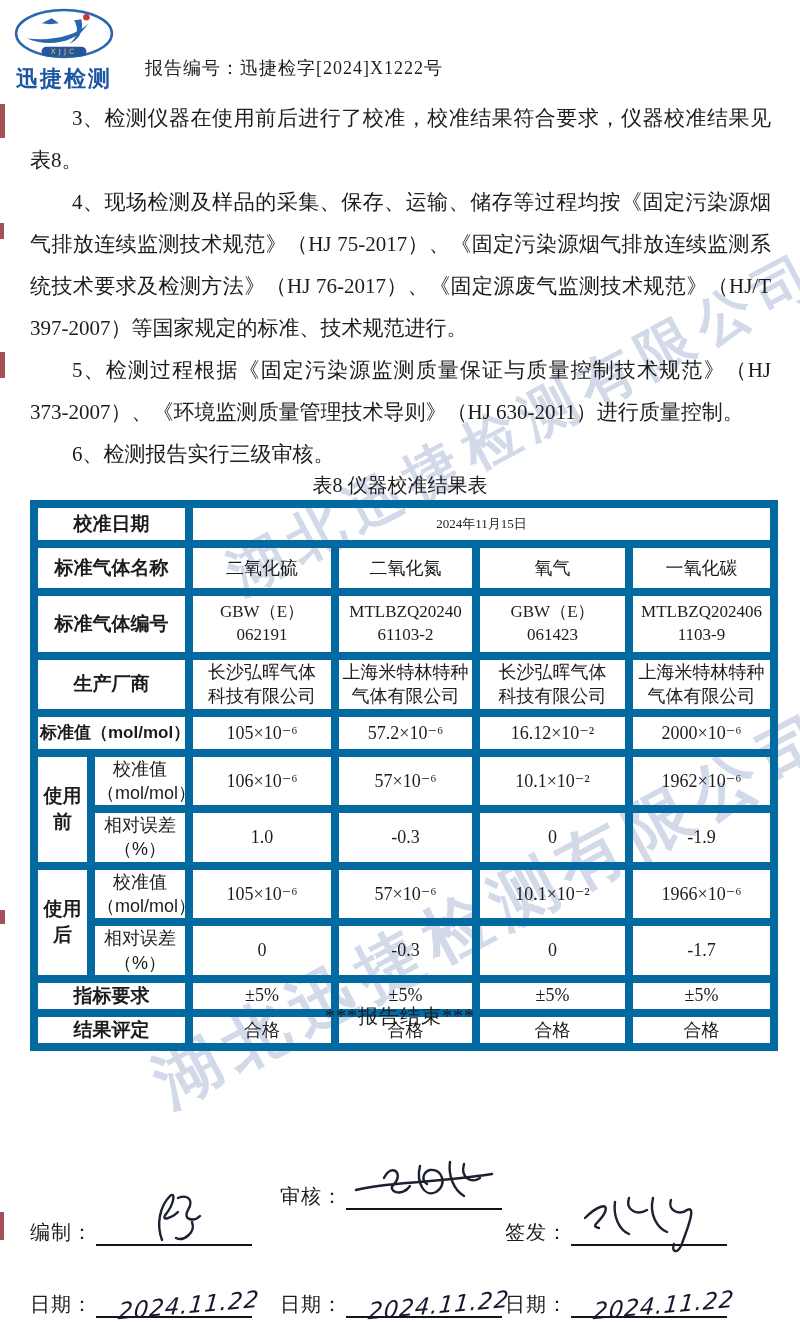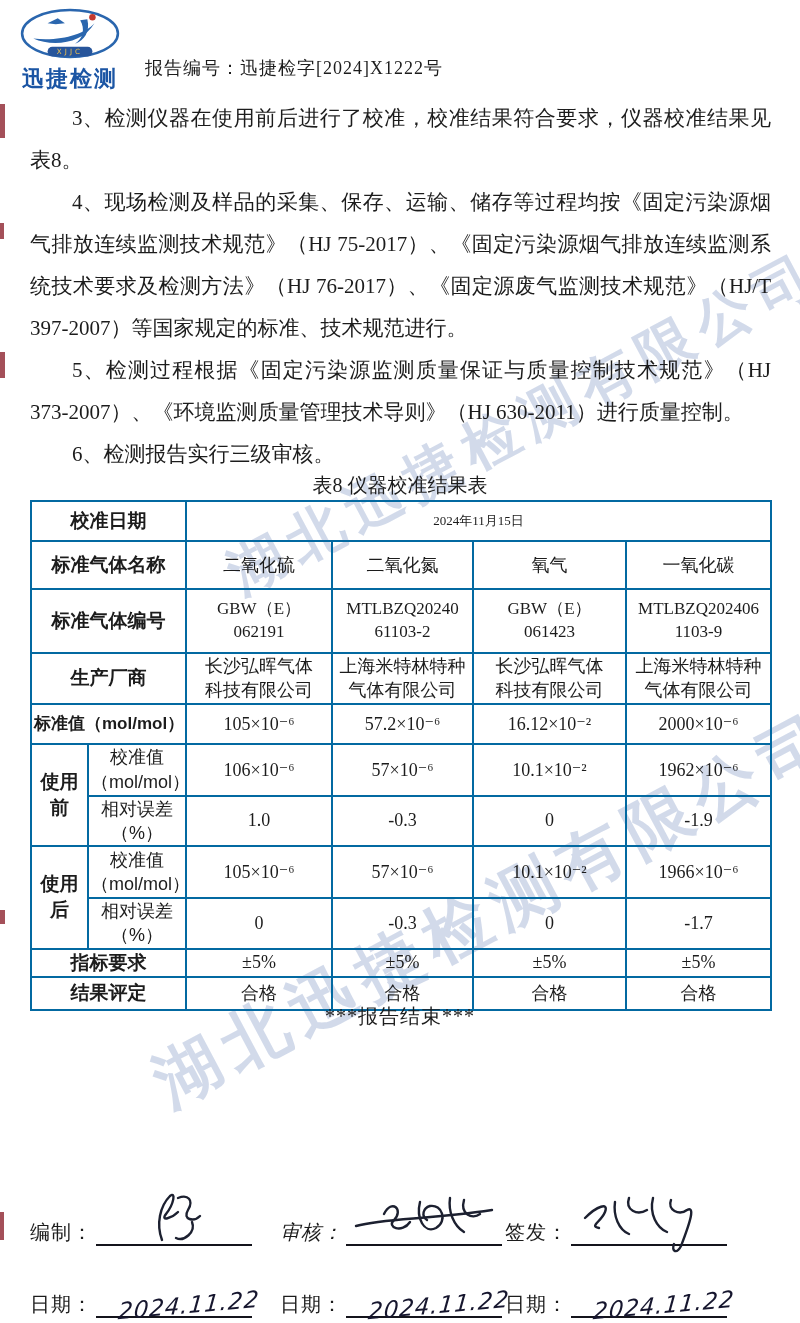--- a/index.html
+++ b/index.html
@@ -11,35 +11,35 @@
   .wm{
     position:absolute;white-space:nowrap;font-weight:700;
     color:#9dafd2;opacity:.45;letter-spacing:10px;
     transform-origin:0 0;transform:rotate(-28deg);
     font-family:"Liberation Sans","DejaVu Sans",sans-serif;
     pointer-events:none;
   }
   .wm1{left:215px;top:545px;font-size:56px;}
   .wm2{left:138px;top:1048px;font-size:66px;}
   
-  .logo{position:absolute;left:14px;top:8px;width:112px;text-align:center;}
+  .logo{position:absolute;left:8px;top:8px;width:112px;text-align:center;}
   .logo-name{font-size:22px;font-weight:800;color:#1b55a4;letter-spacing:2px;
     font-family:"Liberation Sans","DejaVu Sans",sans-serif;margin-top:-1px;}
   .report-no{position:absolute;left:145px;top:56px;font-size:18px;letter-spacing:1px;}
   
   .paras{position:absolute;left:30px;top:97px;width:741px;}
   .paras p{margin:0;font-size:21px;line-height:42px;text-align:justify;text-indent:2em;}
   
   .tbl-title{position:absolute;left:0;top:472px;width:100%;text-align:center;font-size:20px;}
   table.cal{
     position:absolute;left:30px;top:500px;width:740px;
     border-collapse:collapse;table-layout:fixed;
   }
   table.cal td{
-    border:2px solid #0369a1;text-align:center;vertical-align:middle;
+    border:8px solid #0369a1;text-align:center;vertical-align:middle;
     padding:0 2px;overflow:hidden;
   }
   td.lbl{font-family:"Liberation Sans","DejaVu Sans",sans-serif;font-weight:700;font-size:19px;}
   td.sublbl{font-family:"Liberation Sans","DejaVu Sans",sans-serif;font-weight:400;font-size:18px;}
   td.val{font-size:18px;}
   .preline{white-space:pre-line;line-height:1.35;}
   .nowrap{white-space:nowrap;font-size:17px !important;}
   
   .end-note{position:absolute;left:0;top:1003px;width:100%;text-align:center;font-size:20px;letter-spacing:1px;}
   
@@ -198,21 +198,21 @@
   <div class="fblock" style="left:30px;top:1212px;">
     <span class="frole">编制：</span>
     <span class="fline">
       <svg class="sig" width="156" height="64" viewBox="0 0 156 64" fill="none" stroke="#1c2030" stroke-width="2.4" stroke-linecap="round">
         <path d="M66 52 C60 36 64 18 74 8 C80 3 78 16 70 26 C64 34 76 30 82 24"></path>
         <path d="M82 10 C92 6 98 12 92 22 C86 32 98 34 104 28"></path>
         <path d="M96 34 C100 44 88 54 80 50"></path>
       </svg>
     </span>
   </div>
-  <div class="fblock" style="left:280px;top:1212px;font-style:italic;">
+  <div class="fblock" style="left:280px;top:1176px;">
     <span class="frole">审核：</span>
     <span class="fline">
       <svg class="sig" width="156" height="64" viewBox="0 0 156 64" fill="none" stroke="#1c2030" stroke-width="2.4" stroke-linecap="round">
         <path d="M10 38 C40 30 80 32 146 22"></path>
         <path d="M38 26 C46 10 58 22 48 32 C40 39 56 46 64 34"></path>
         <path d="M74 14 C70 30 78 46 90 40 C102 33 96 16 84 18 C77 20 75 28 81 32"></path>
         <path d="M104 10 C102 24 108 38 118 44"></path>
         <path d="M118 12 C114 26 126 32 134 26"></path>
       </svg>
     </span>

